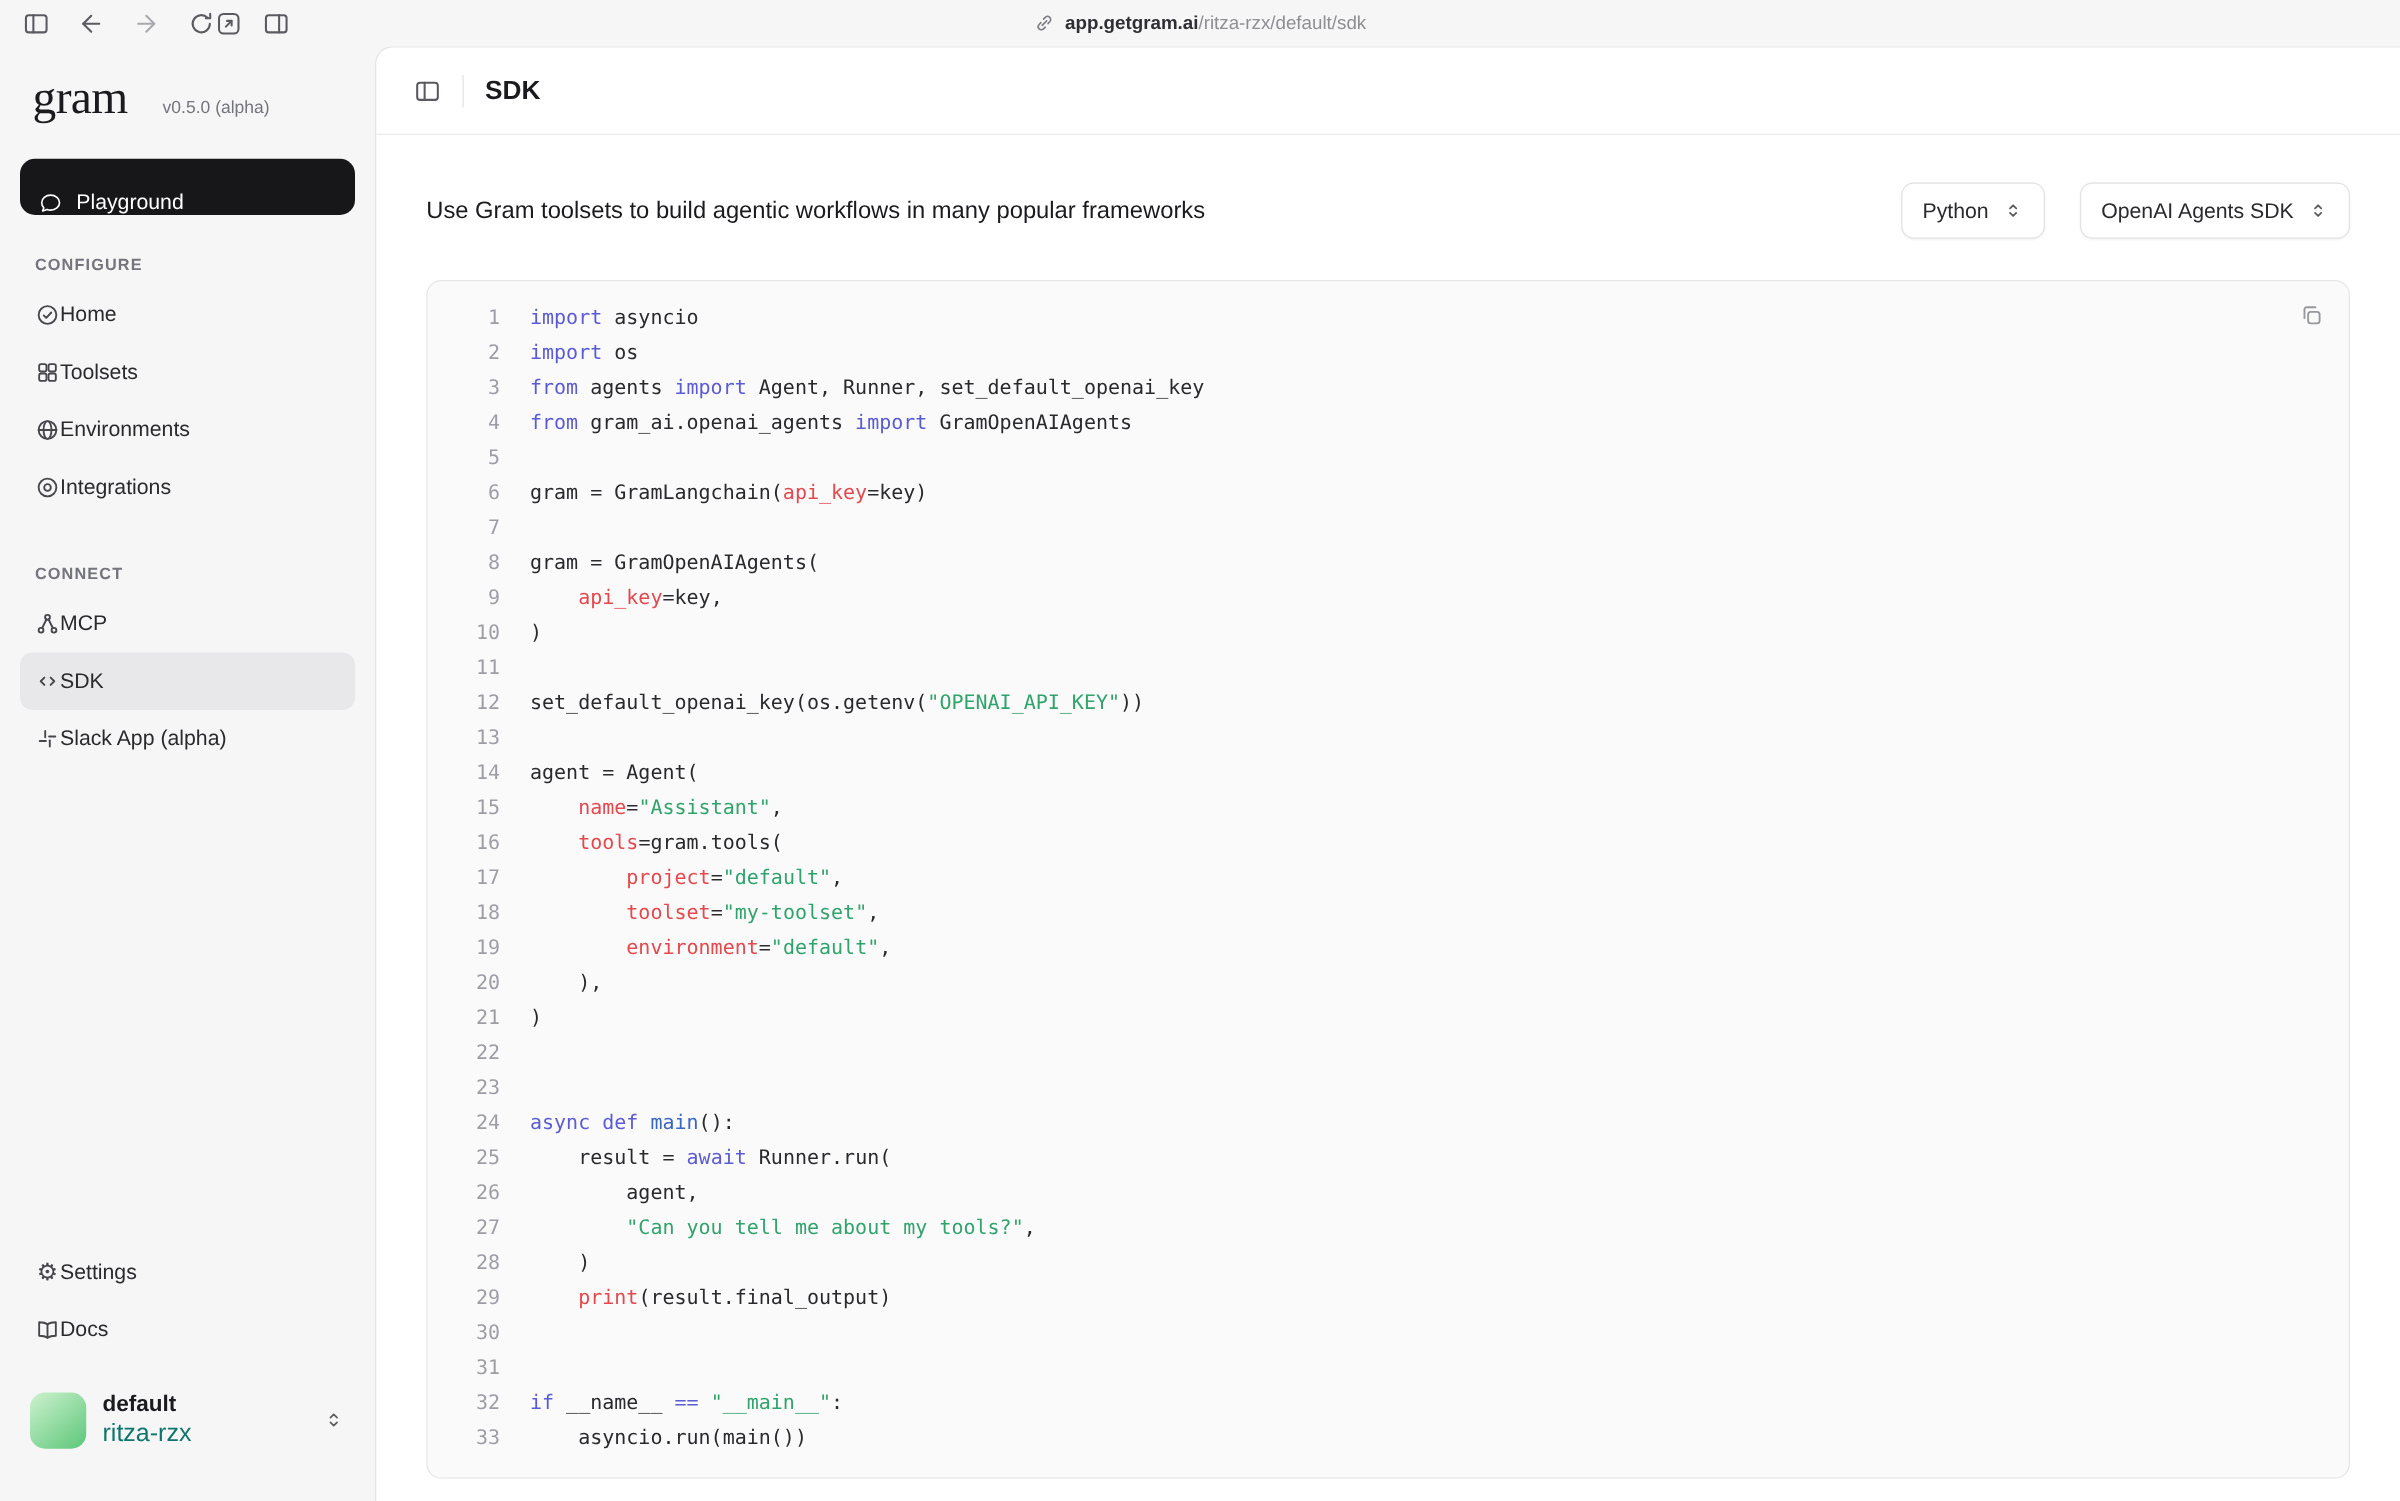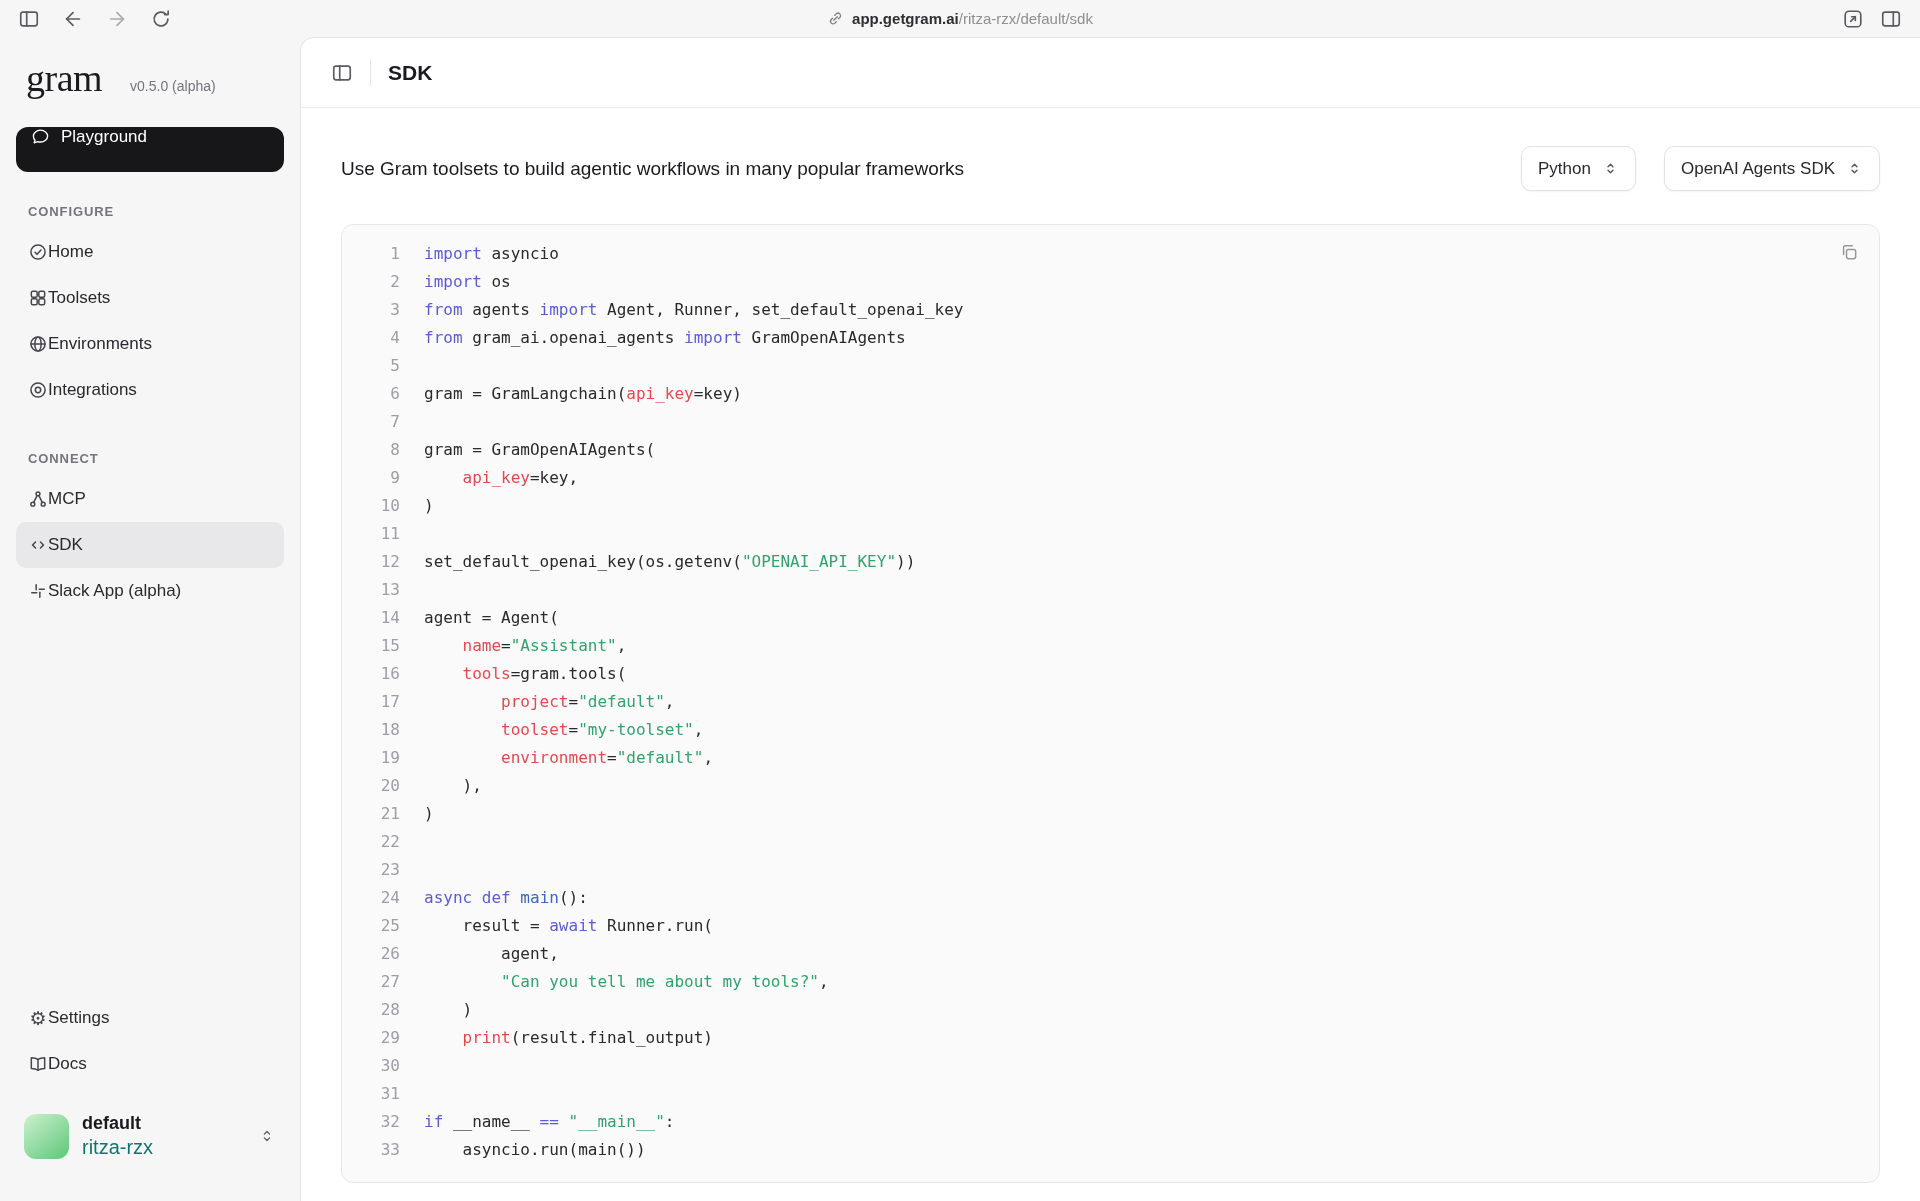--- a/index.html
+++ b/index.html
@@ -6,35 +6,35 @@
   html,body { width:1920px; height:1201px; overflow:hidden; }
   body {
     background:#f6f6f7;
     font-family:"Liberation Sans", sans-serif;
     color:#27272a;
     -webkit-font-smoothing:antialiased;
   }
   svg { display:block; fill:none; stroke:currentColor; stroke-width:1.8; stroke-linecap:round; stroke-linejoin:round; }
 
   
-  .browser-bar { position:fixed; top:0; left:0; right:0; height:37px; display:flex; align-items:center; justify-content:space-between; padding:0 18px; background:#f6f6f7; }
+  .browser-bar { position:fixed; top:0; left:0; right:0; height:37px; display:flex; align-items:center; justify-content:flex-start; padding:0 18px; background:#f6f6f7; }
   .bb-group { display:flex; align-items:center; gap:22px; }
   .bb-icon { width:22px; height:22px; color:#5a5a60; cursor:pointer; }
   .bb-icon.faded { color:#a8a8ae; }
   .bb-url { position:absolute; left:50%; transform:translateX(-50%); display:flex; align-items:center; gap:8px; font-size:15px; cursor:pointer; }
   .bb-url .url-ic { width:17px; height:17px; color:#7c7c82; }
   .url-host { color:#2e2e33; font-weight:600; }
   .url-path { color:#8e8e93; }
 
   
   .sidebar { position:fixed; top:37px; left:0; bottom:12px; width:300px; padding:22px 16px 30px; display:flex; flex-direction:column; }
   .logo-row { display:flex; align-items:baseline; gap:10px; padding-left:10px; }
   .logo { font-family:"Liberation Serif", serif; font-size:38px; line-height:1; color:#1b1b1f; letter-spacing:-0.5px; }
   .version { font-size:14px; color:#74747c;margin-left:18px; }
-  .playground-btn { margin-top:30px; width:100%; height:45px; background:#17171a; color:#fff; border:none; border-radius:12px; display:flex; align-items:flex-start; gap:11px; padding:0 15px; font-size:17px; font-family:inherit; cursor:pointer; }
+  .playground-btn { margin-top:30px; width:100%; height:45px; background:#17171a; color:#fff; border:none; border-radius:12px; display:flex; align-items:flex-end; gap:11px; padding:0 15px; font-size:17px; font-family:inherit; cursor:pointer; }
   .playground-btn svg { width:19px; height:19px; stroke-width:1.7; }
   .section-label { margin:32px 0 10px; padding-left:12px; font-size:13px; font-weight:700; letter-spacing:0.9px; color:#74747c; }
   .section-label.second { margin-top:38px; }
   .nav-item { height:46px; display:flex; align-items:center; gap:0; padding:0 12px; border-radius:10px; font-size:17px; color:#2a2a2e; cursor:pointer; }
   .nav-item.active { background:#e8e8eb; }
   .nav-icon { width:20px; height:20px; color:#46464c; flex:none; }
   .gear-glyph { font-size:19px; line-height:20px; width:20px; text-align:center; color:#46464c; font-family:"DejaVu Sans", sans-serif; }
   .sidebar-footer { margin-top:auto; }
   .workspace { margin-top:26px; display:flex; align-items:center; gap:13px; padding:0 8px; cursor:pointer; }
   .ws-avatar { width:45px; height:45px; border-radius:12px; background:linear-gradient(140deg,#c2edc6 10%,#67cb81 90%); flex:none; }

